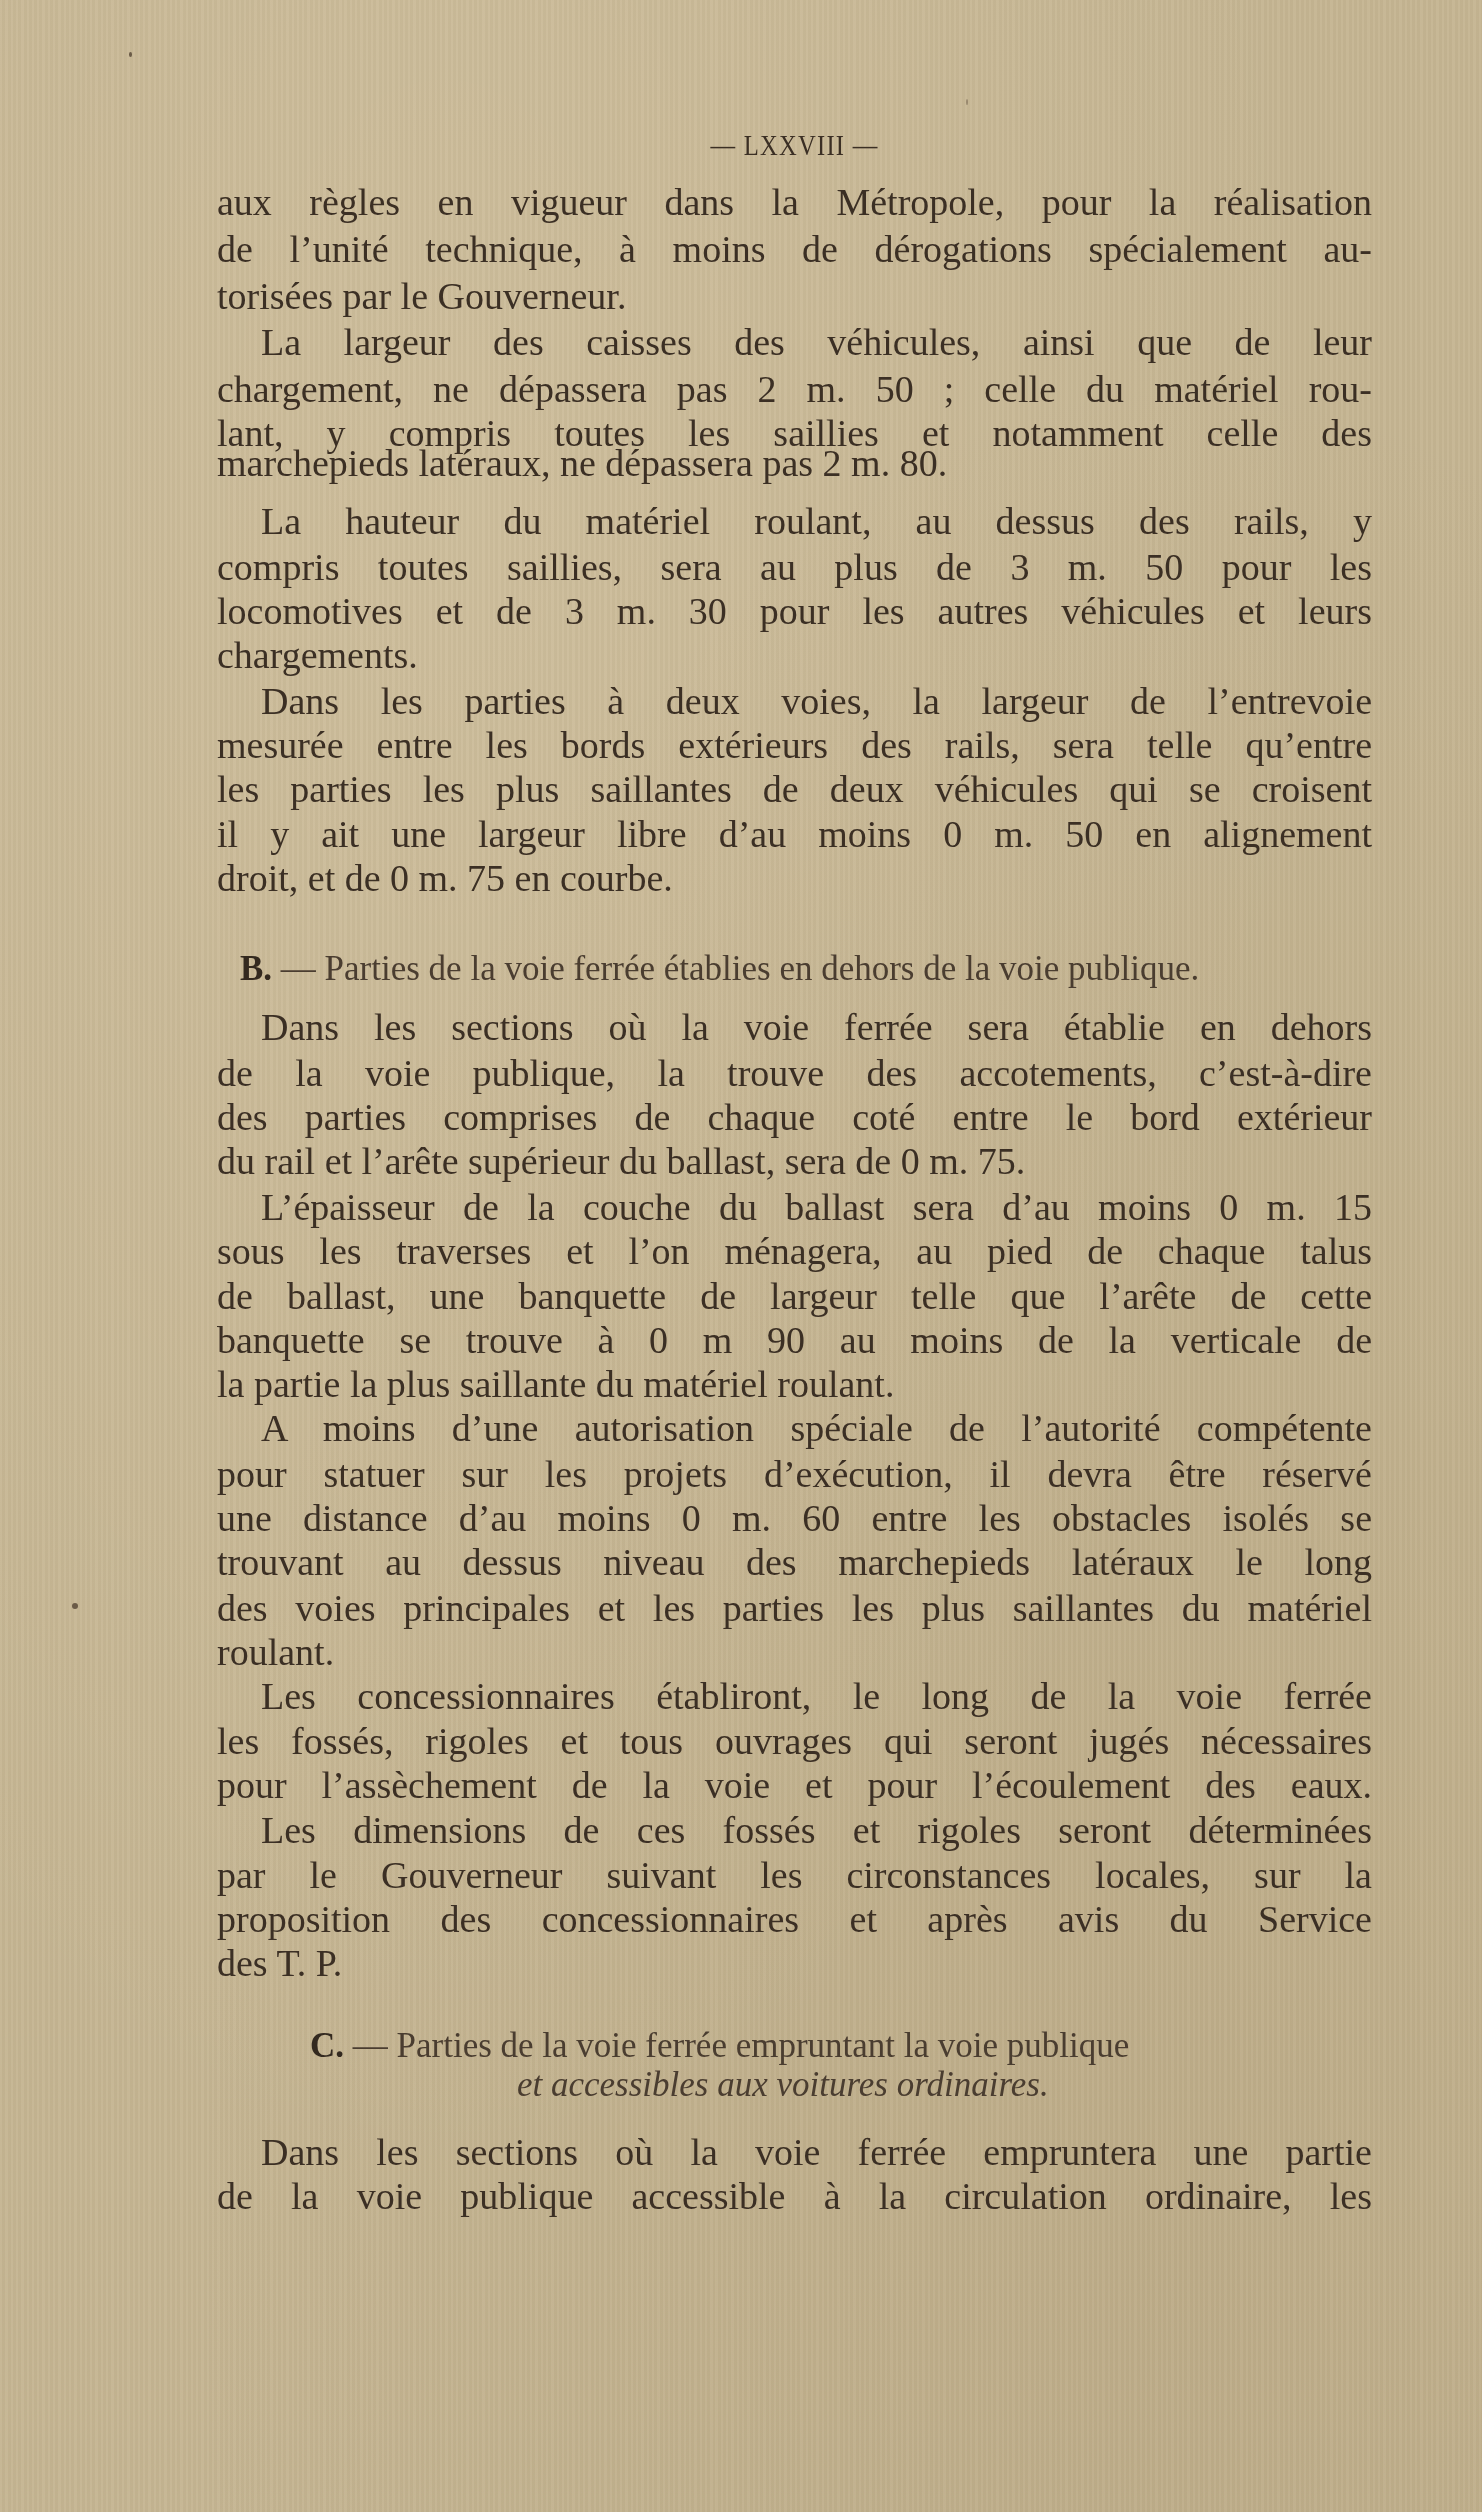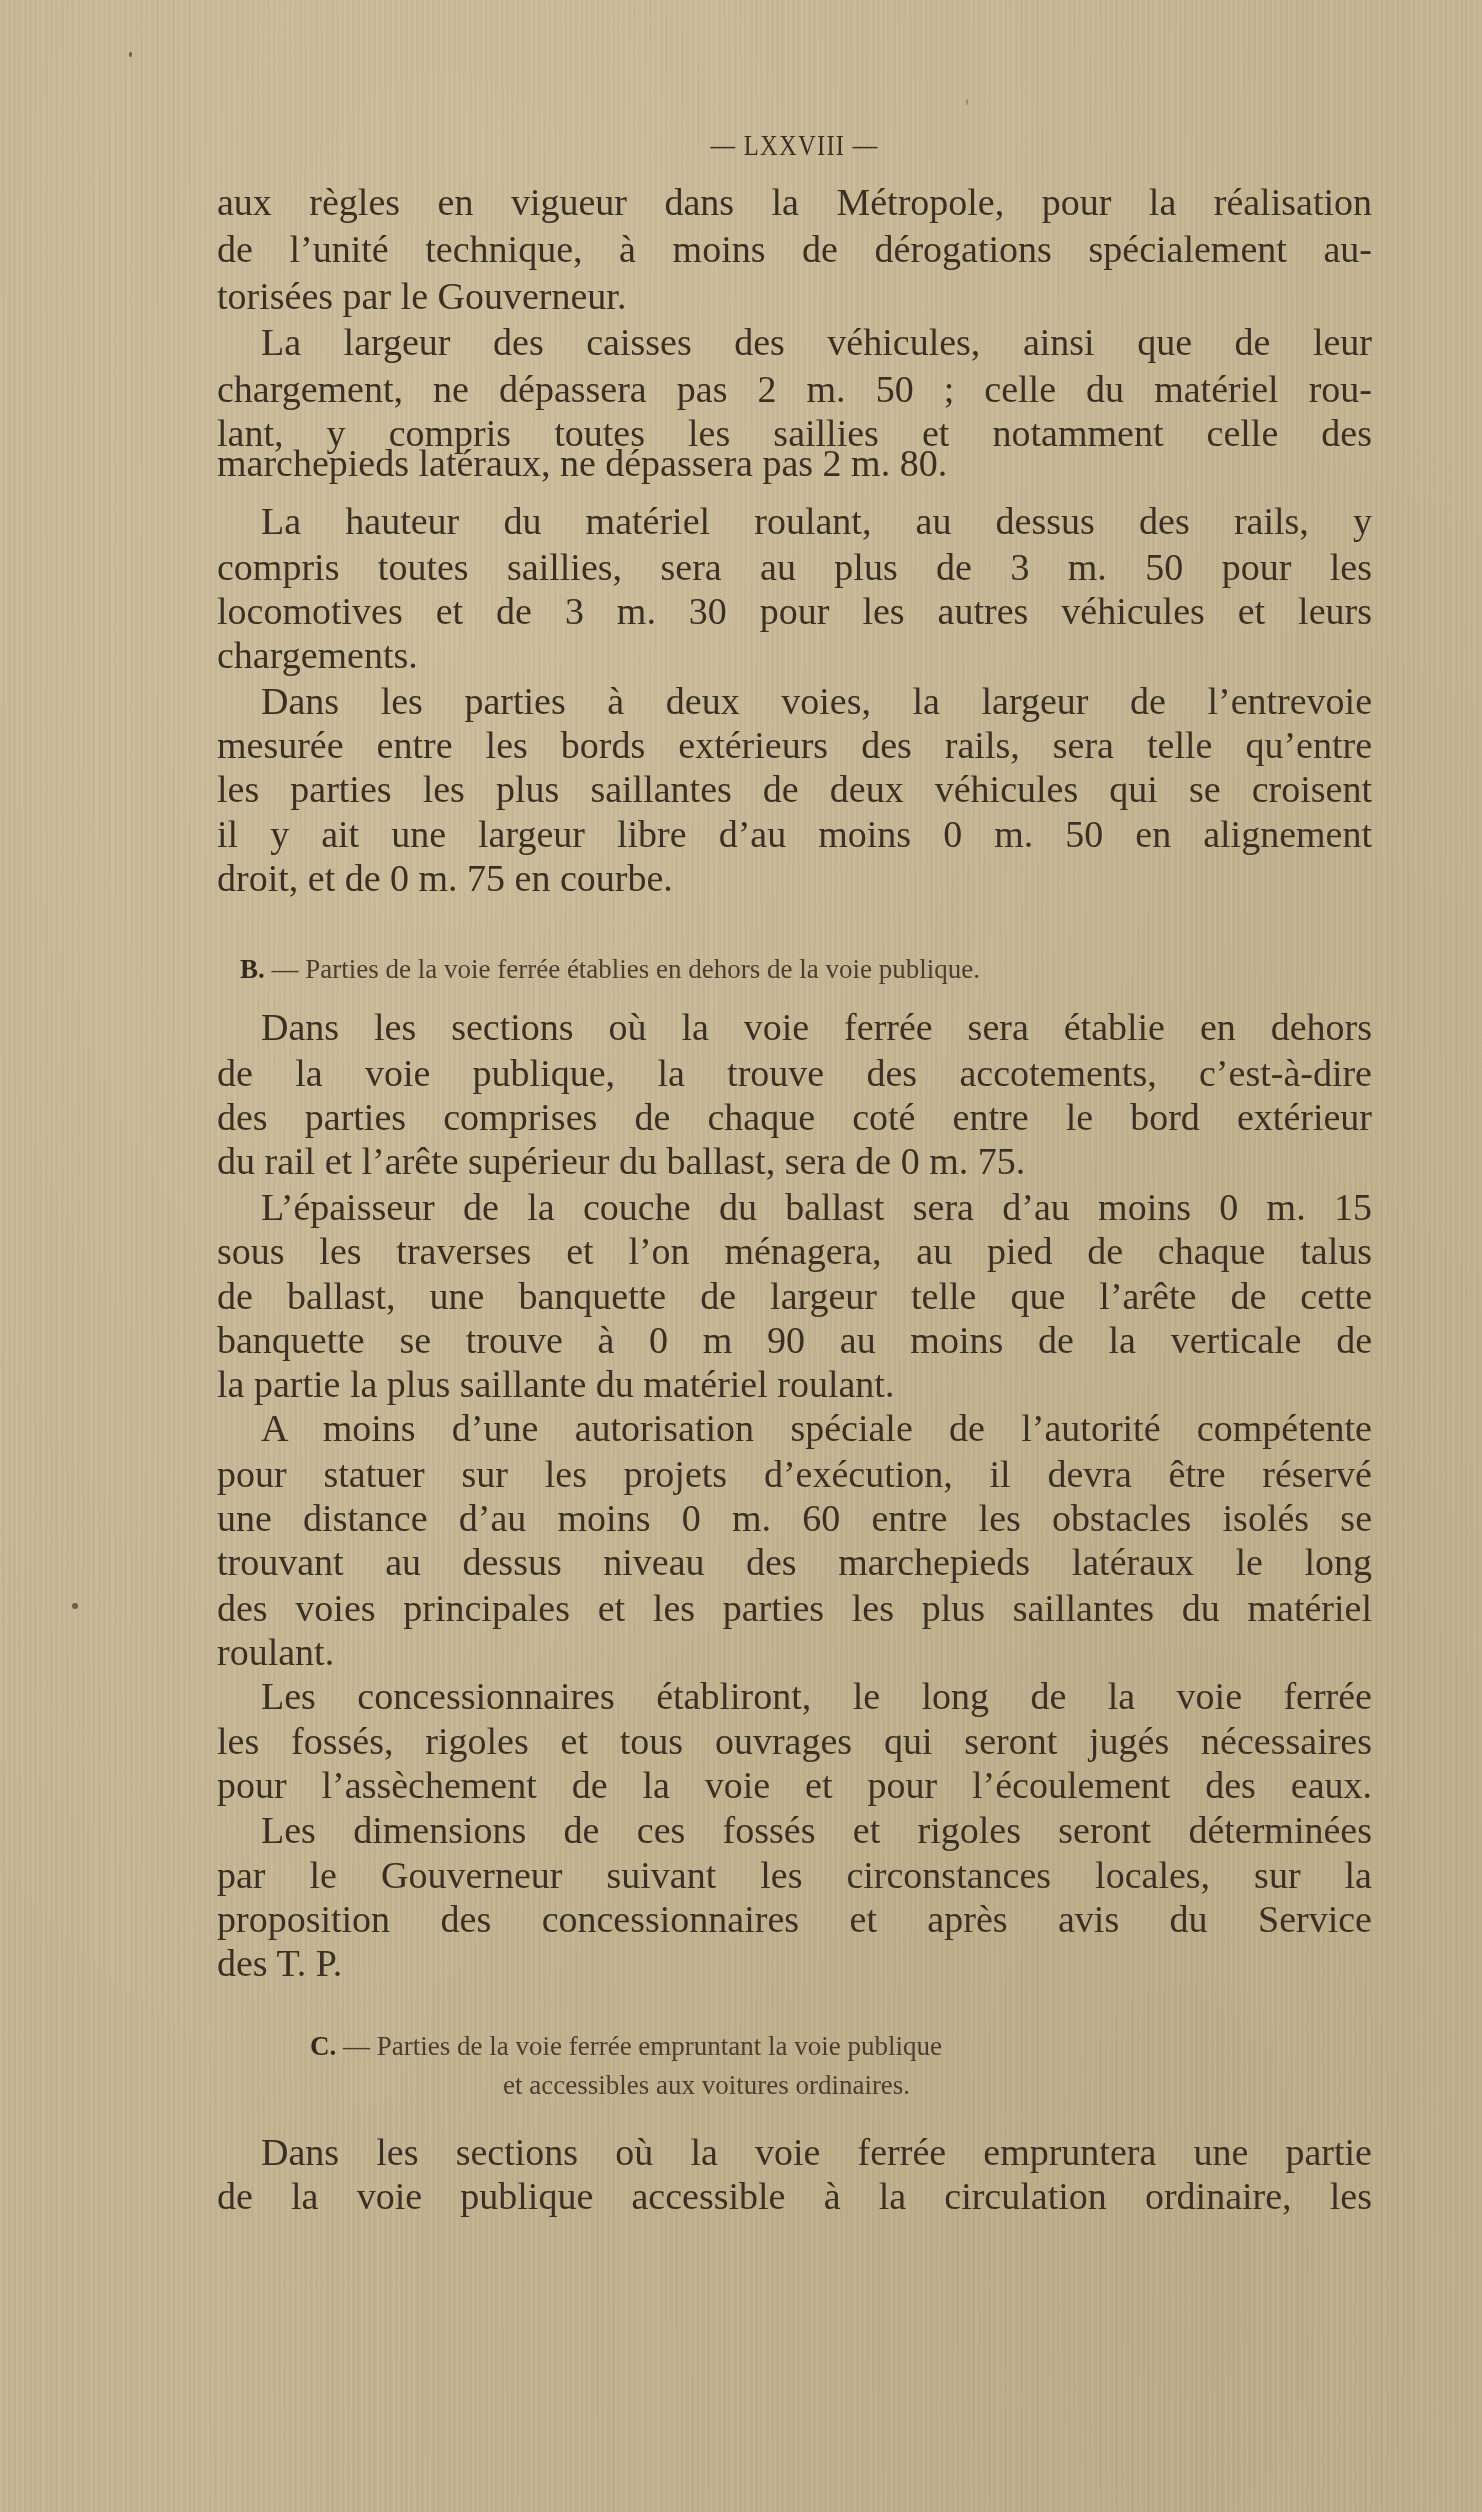--- a/index.html
+++ b/index.html
@@ -26,21 +26,21 @@
   .line {
     position: absolute; left: 0; width: 1155px;
     font-size: 38px; line-height: 46px; white-space: nowrap;
     text-align: justify; text-align-last: justify;
     transform-origin: left center;
   }
   .line.last { text-align-last: left; }
   .line.indent { padding-left: 44px; width: 1111px; }
   .heading {
     position: absolute; left: 0; width: 1155px; white-space: nowrap;
-    font-size: 27px; line-height: 38px; color: #4a3d30;
+    font-size: 35px; line-height: 38px; color: #4a3d30;
   }
   .heading .letter { font-weight: bold; color: #33291f; }
   .speck { position: absolute; background: #6b5b47; border-radius: 50%; }
 </style>
 </head>
 <body>
 
 <div class="page">
 
   <div class="running-head">— LXXVIII —</div>
@@ -112,21 +112,21 @@
     <div class="line indent" style="top:1807px">Les dimensions de ces fossés et rigoles seront déterminées</div>
     <div class="line" style="top:1852px">par le Gouverneur suivant les circonstances locales, sur la</div>
     <div class="line" style="top:1896px">proposition des concessionnaires et après avis du Service</div>
     <div class="line last" style="top:1940px">des T. P.</div>
   </div>
 
   <div class="heading" style="top:2027px; left:93px; width:1064px;">
     <span class="letter">C.</span>
     <span>— Parties de la voie ferrée empruntant la voie publique</span>
   </div>
-  <div class="heading" style="top:2066px; left:286px; width:760px;">et accessibles aux voitures ordinaires.</div>
+  <div class="heading" style="top:2066px; left:300px; width:760px;font-style:italic;">et accessibles aux voitures ordinaires.</div>
 
   <div>
     <div class="line indent" style="top:2129px">Dans les sections où la voie ferrée empruntera une partie</div>
     <div class="line" style="top:2173px">de la voie publique accessible à la circulation ordinaire, les</div>
   </div>
 
 </div>
 
 <div class="speck" style="left:129px; top:52px; width:3px; height:4.6px;"></div>
 <div class="speck" style="left:72px; top:1603px; width:6px; height:6px;"></div>

